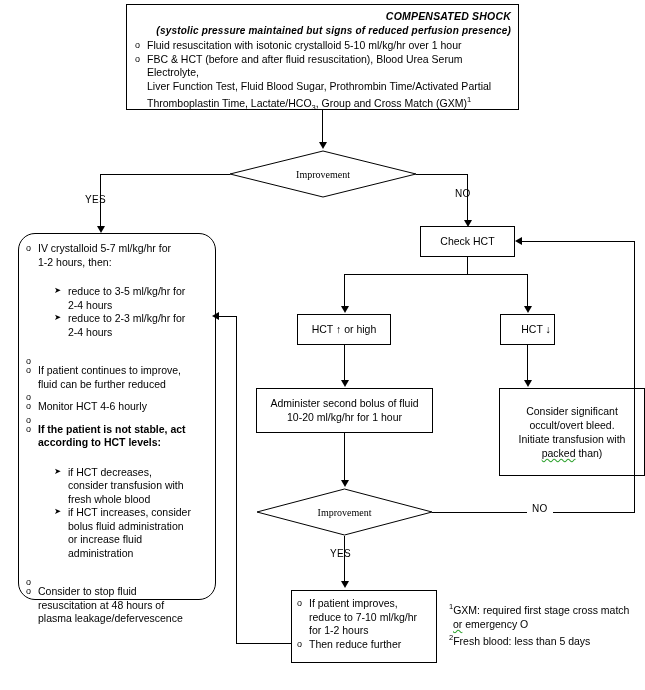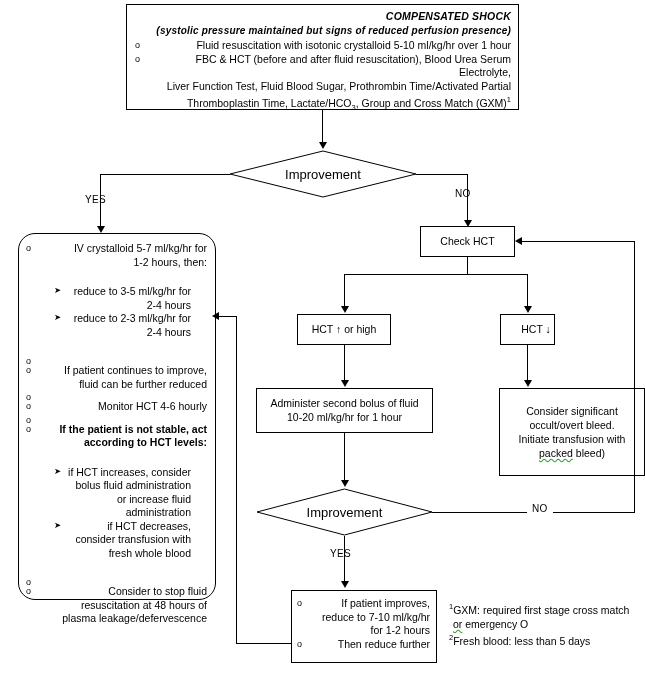--- a/index.html
+++ b/index.html
@@ -44,21 +44,20 @@
   }
   .bullets {
     margin: 0;
     padding: 0;
     list-style: none;
   }
   .bullets > li {
     position: relative;
     padding-left: 13px;
     margin: 0 0 0 0;
-    text-align: right;
   }
   .bullets > li::before {
     content: "o";
     position: absolute;
     left: 1px;
     top: 0;
     font-size: 9px;
   }
   .sub {
     margin: 16px;
@@ -90,21 +89,22 @@
   }
   .diamond .dlabel {
     position: absolute;
     left: 0;
     top: 0;
     width: 100%;
     height: 100%;
     display: flex;
     align-items: center;
     justify-content: center;
-    font-size: 13px;
+    font-size: 10px;
+    font-family: Liberation Serif, serif;
   }
   .line {
     position: absolute;
     background: #000000;
   }
   .line.h { height: 1px; }
   .line.v { width: 1px; }
   .arrow-d, .arrow-l, .arrow-u {
     position: absolute;
     width: 0; height: 0;
@@ -196,22 +196,22 @@
       </li>
       <li class="gap" style="padding:0;"></li>
       <li>
         <span>Monitor HCT 4-6 hourly</span>
       </li>
       <li class="gap" style="padding:0;"></li>
       <li>
         <span class="bold">If the patient is not stable, act</span><br>
         <span class="bold">according to HCT levels:</span>
         <ul class="sub">
+          <li><span>if HCT decreases, consider transfusion with fresh whole blood</span></li>
           <li><span>if HCT increases, consider bolus fluid administration or increase fluid administration</span></li>
-          <li><span>if HCT decreases, consider transfusion with fresh whole blood</span></li>
         </ul>
       </li>
       <li class="gap" style="padding:0;"></li>
       <li>
         <span>Consider to stop fluid</span><br>
         <span>resuscitation at 48 hours of</span><br>
         <span>plasma leakage/defervescence</span>
       </li>
     </ul>
   </div>
@@ -243,21 +243,21 @@
 
   <div class="box center" style="left:256px; top:388px; width:177px; height:45px;">
     <span>Administer second bolus of fluid</span>
     <span>10-20 ml/kg/hr for 1 hour</span>
   </div>
 
   <div class="box center" style="left:456px; top:388px; width:146px; height:88px; line-height:14px;margin-left:43px;">
     <span>Consider significant</span>
     <span>occult/overt bleed.</span>
     <span>Initiate transfusion with</span>
-    <span class="nowrap"><span class="misspell">packed</span><span> bleed)</span></span>
+    <span class="nowrap"><span class="misspell">packed</span><span> than)</span></span>
   </div>
 
   <div class="line v" style="left:344px; top:433px; height:49px;"></div>
   <div class="arrow-d" style="left:341px; top:480px;"></div>
 
   <div class="diamond" style="left:256px; top:488px; width:177px; height:48px;">
     <svg width="177" height="48" viewBox="0 0 177 48">
       <polygon points="88.5,1 176,24 88.5,47 1,24" fill="#ffffff" stroke="#000000" stroke-width="1"></polygon>
     </svg>
     <div class="dlabel">Improvement</div>

